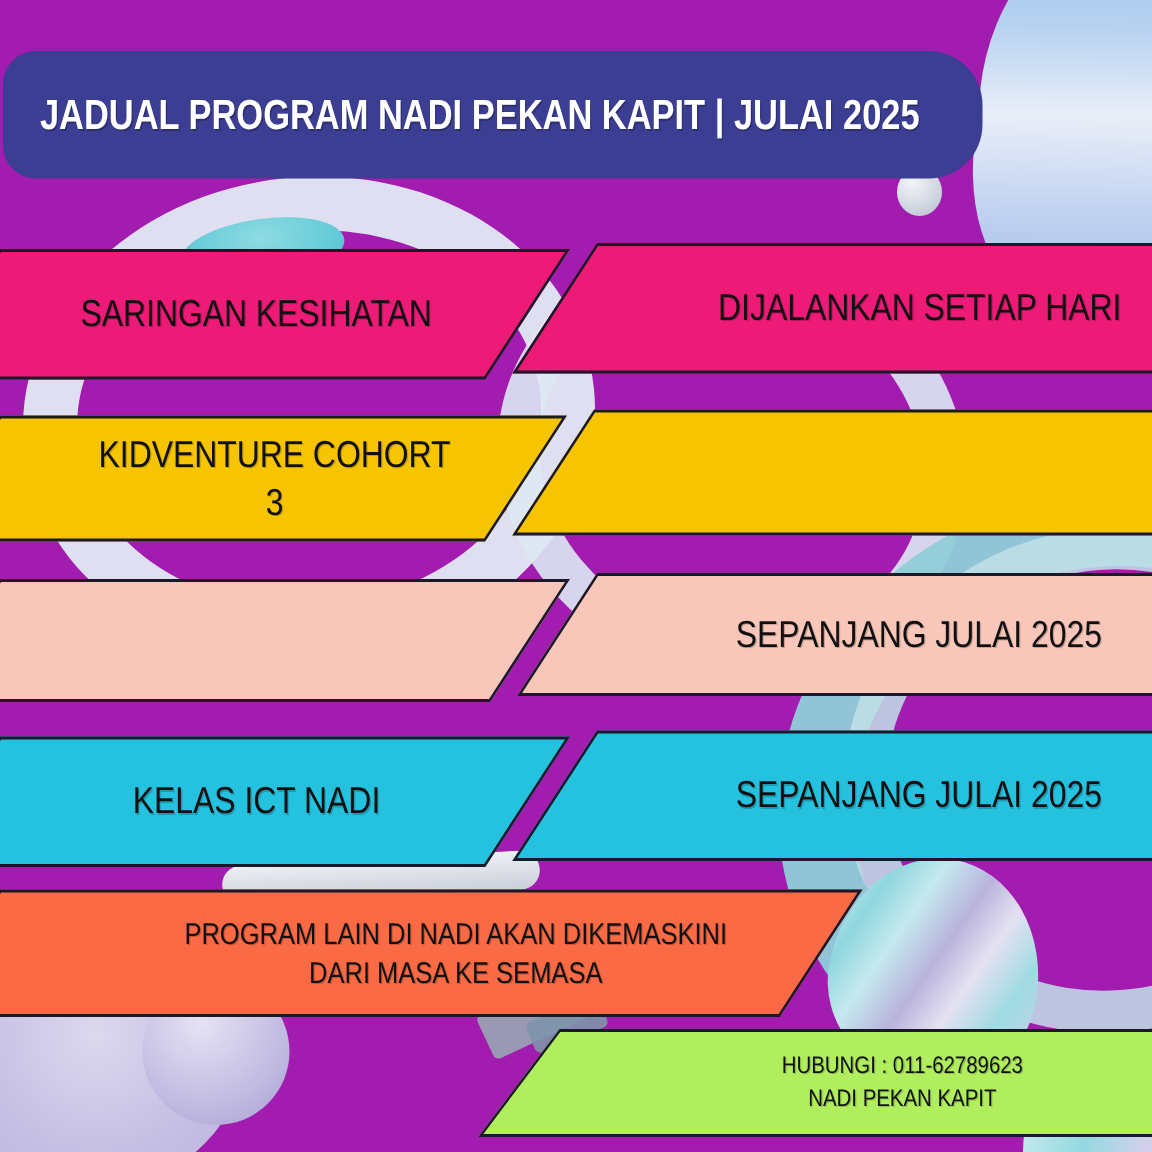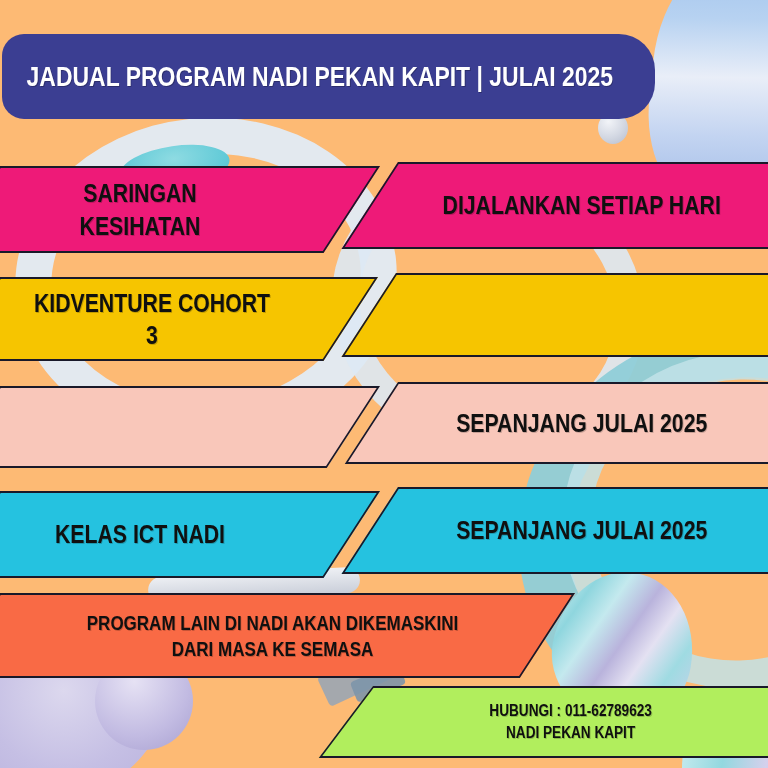--- a/index.html
+++ b/index.html
@@ -1,18 +1,18 @@
 <!DOCTYPE html>
 <html><head>
 <meta charset="utf-8">
 <style>
   html,body{margin:0;padding:0;}
   body{width:768px;height:768px;overflow:hidden;background:#ffffff;
        font-family:"Liberation Sans","DejaVu Sans",sans-serif;}
-  .stage{position:relative;width:768px;height:768px;overflow:hidden;background:#fdba74;}
+  .stage{position:relative;width:768px;height:768px;overflow:hidden;background:#a21caf;}
 
   
   .decor{position:absolute;z-index:0;}
   .blob-tr{left:652px;top:-50px;width:150px;height:255px;
     border-radius:60% 40% 55% 45% / 50% 50% 58% 42%;
     background:linear-gradient(175deg,#9cc0ec 0%,#b7d2f1 28%,#e9eef8 50%,#c3d4f1 72%,#9db9e6 100%);
     transform:rotate(6deg);}
   .sphere-sm{left:598px;top:112px;width:30px;height:32px;border-radius:50%;
     background:radial-gradient(circle at 35% 30%,#f2f4f8,#d2d7e2 55%,#b4bccd);}
   .ring-left{left:15px;top:118px;width:310px;height:250px;border-radius:50%;
@@ -47,22 +47,22 @@
   .header{position:absolute;z-index:2;left:2px;top:34px;width:653px;height:85px;
     border-radius:22px 36px 36px 22px;display:flex;align-items:center;}
   .header .txt{color:#ffffff;font-weight:700;font-size:28px;letter-spacing:0;
     padding-left:30px;transform:scaleX(0.82);transform-origin:0 50%;
     white-space:nowrap;text-shadow:1px 1px 0 rgba(0,0,0,.25);}
 
   
   .banner{position:absolute;z-index:2;border:2.5px solid #191929;
     transform:skewX(-33deg);transform-origin:0 0;box-sizing:border-box;}
   .label{position:absolute;z-index:3;display:flex;align-items:center;justify-content:center;
-    color:#101010;font-weight:700;font-size:25px;line-height:1.3;text-align:center;
-    white-space:pre-line;text-shadow:1px 1px 0 rgba(0,0,0,.2);}
+    color:#101010;font-weight:400;font-size:25px;line-height:1.3;text-align:center;
+    white-space:pre-line;text-shadow:1px 1px 0 rgba(0,0,0,.2);padding-left:31px;}
   .label .inner{transform:scaleX(0.85);}
 
   
   .b-l1{left:0;top:166px;width:380px;height:87px;}
   .b-r1{left:398px;top:162px;width:450px;height:87px;}
   .l-l1{left:0;top:166px;width:280px;height:87px;}
   .l-r1{left:398px;top:162px;width:368px;height:87px;}
 
   .b-l2{left:0;top:277px;width:378px;height:84px;}
   .b-r2{left:396px;top:273px;width:452px;height:84px;}

